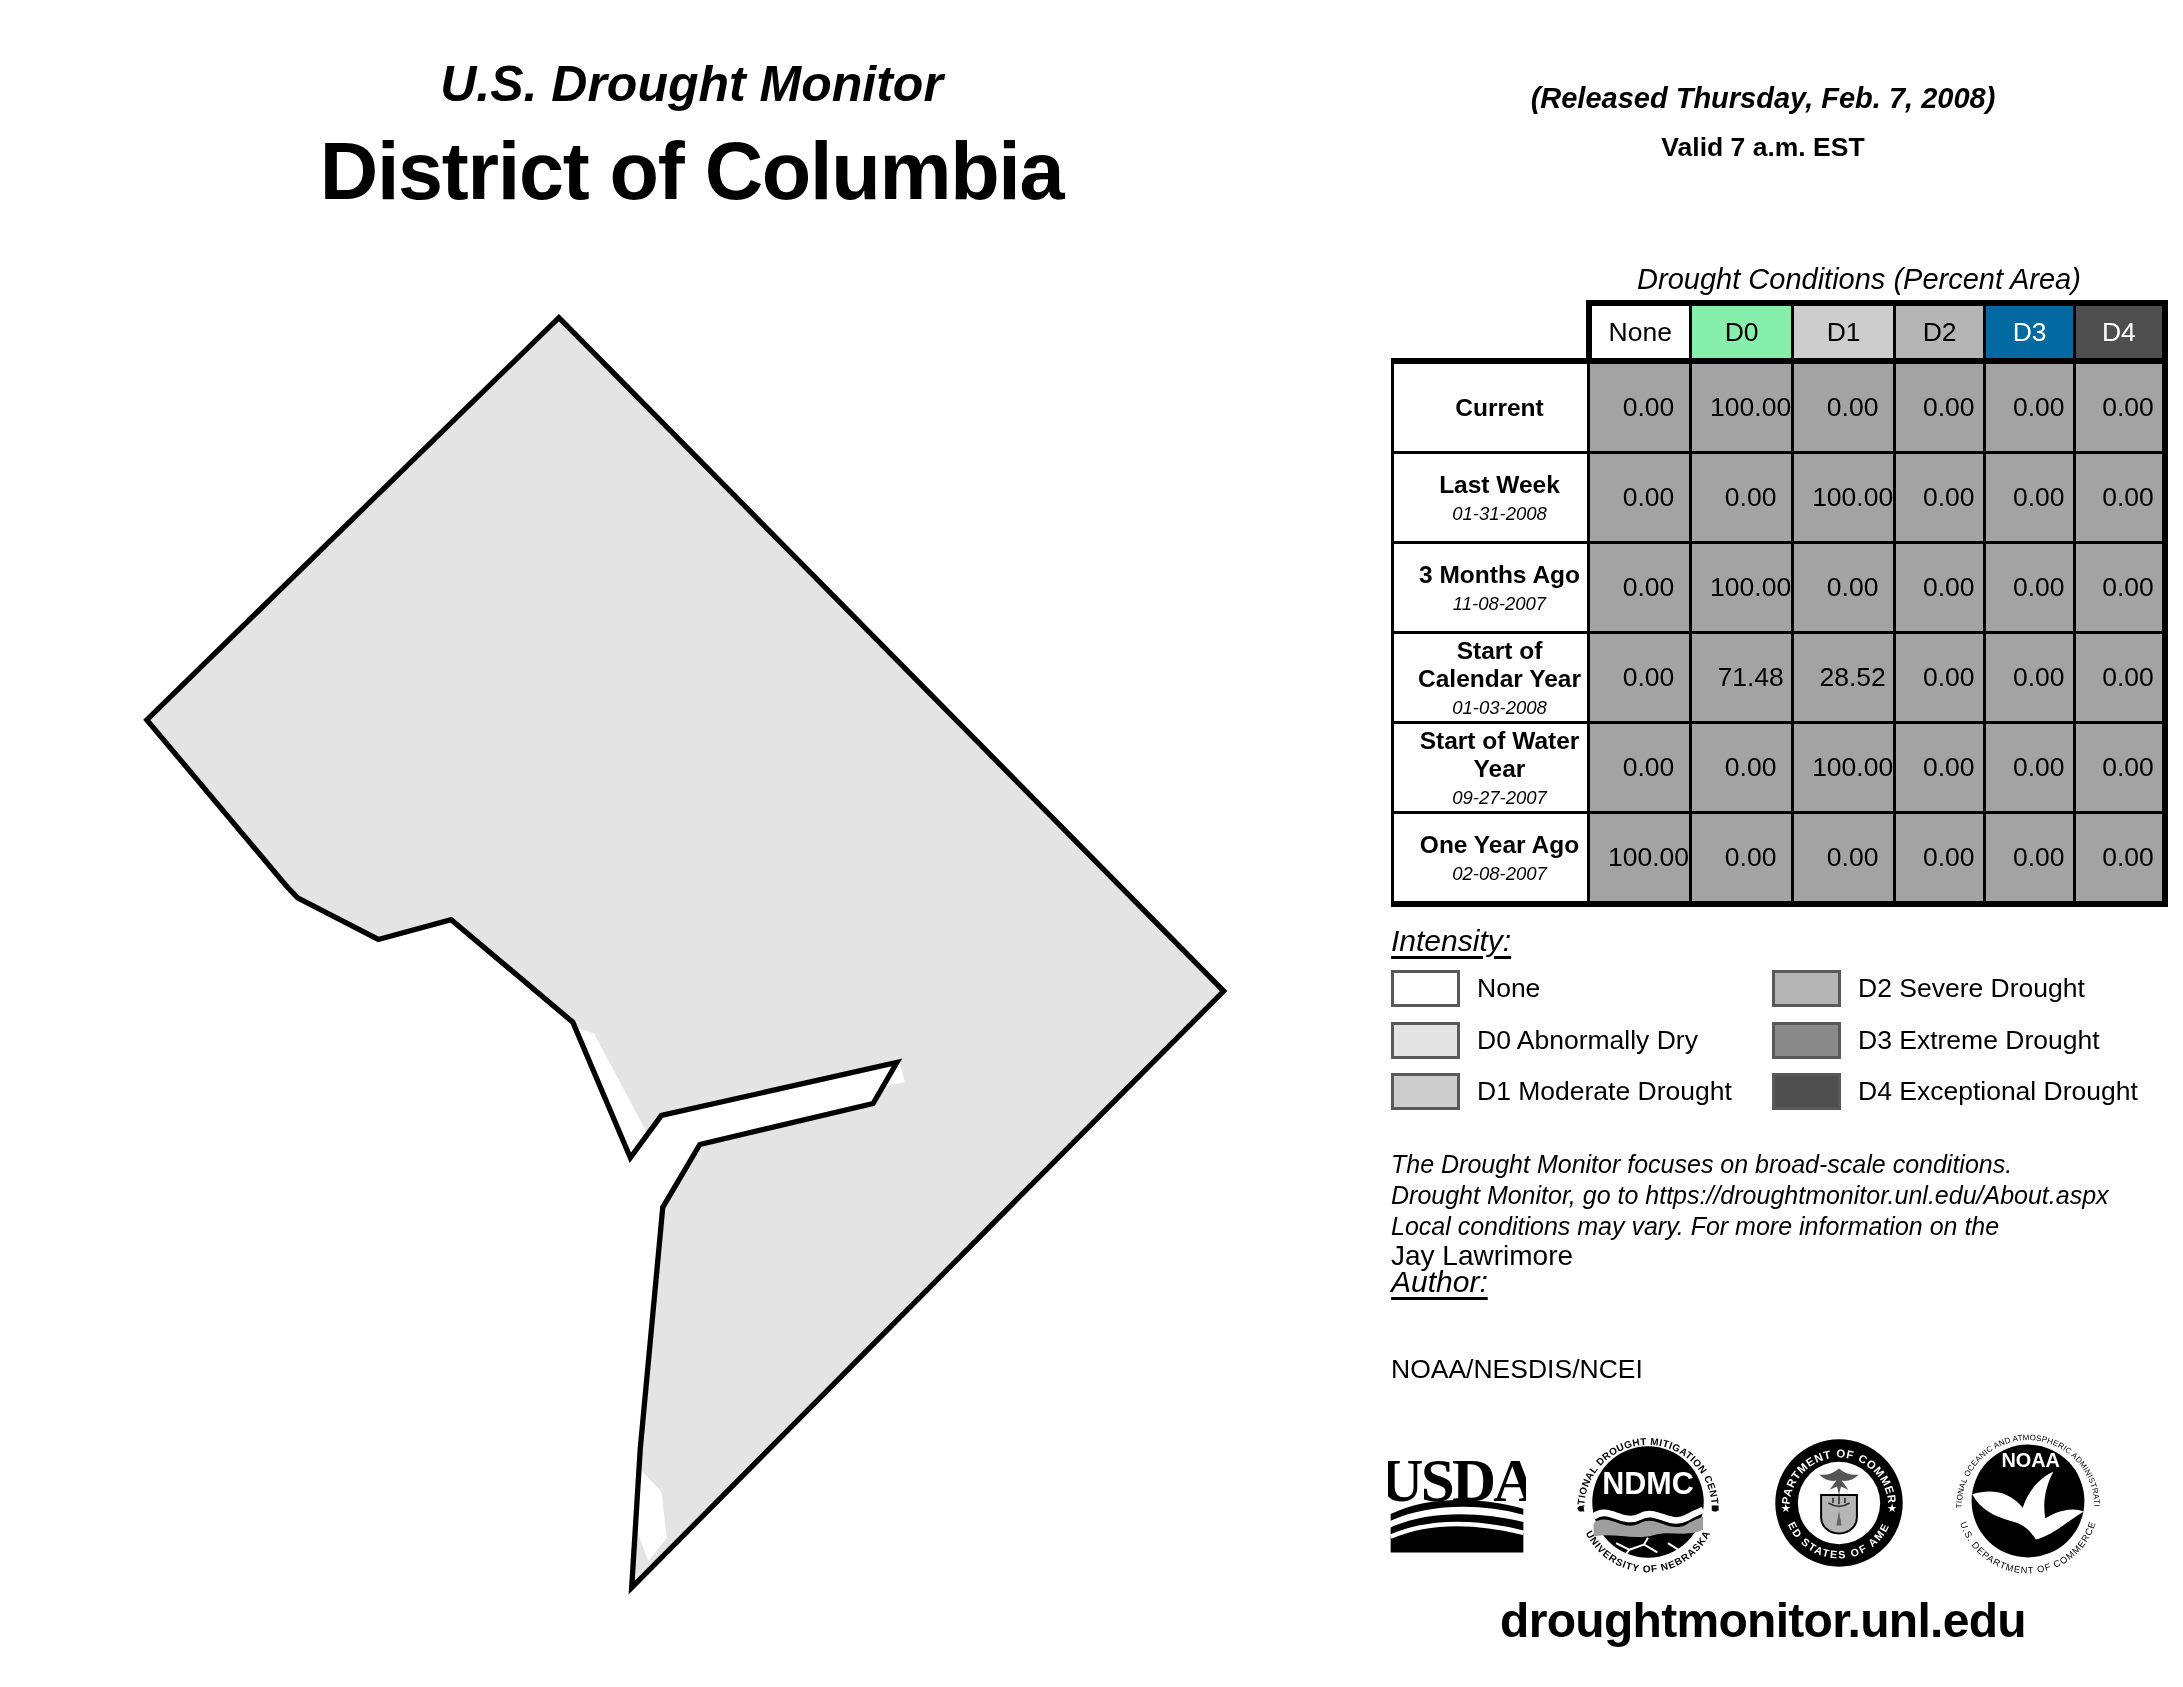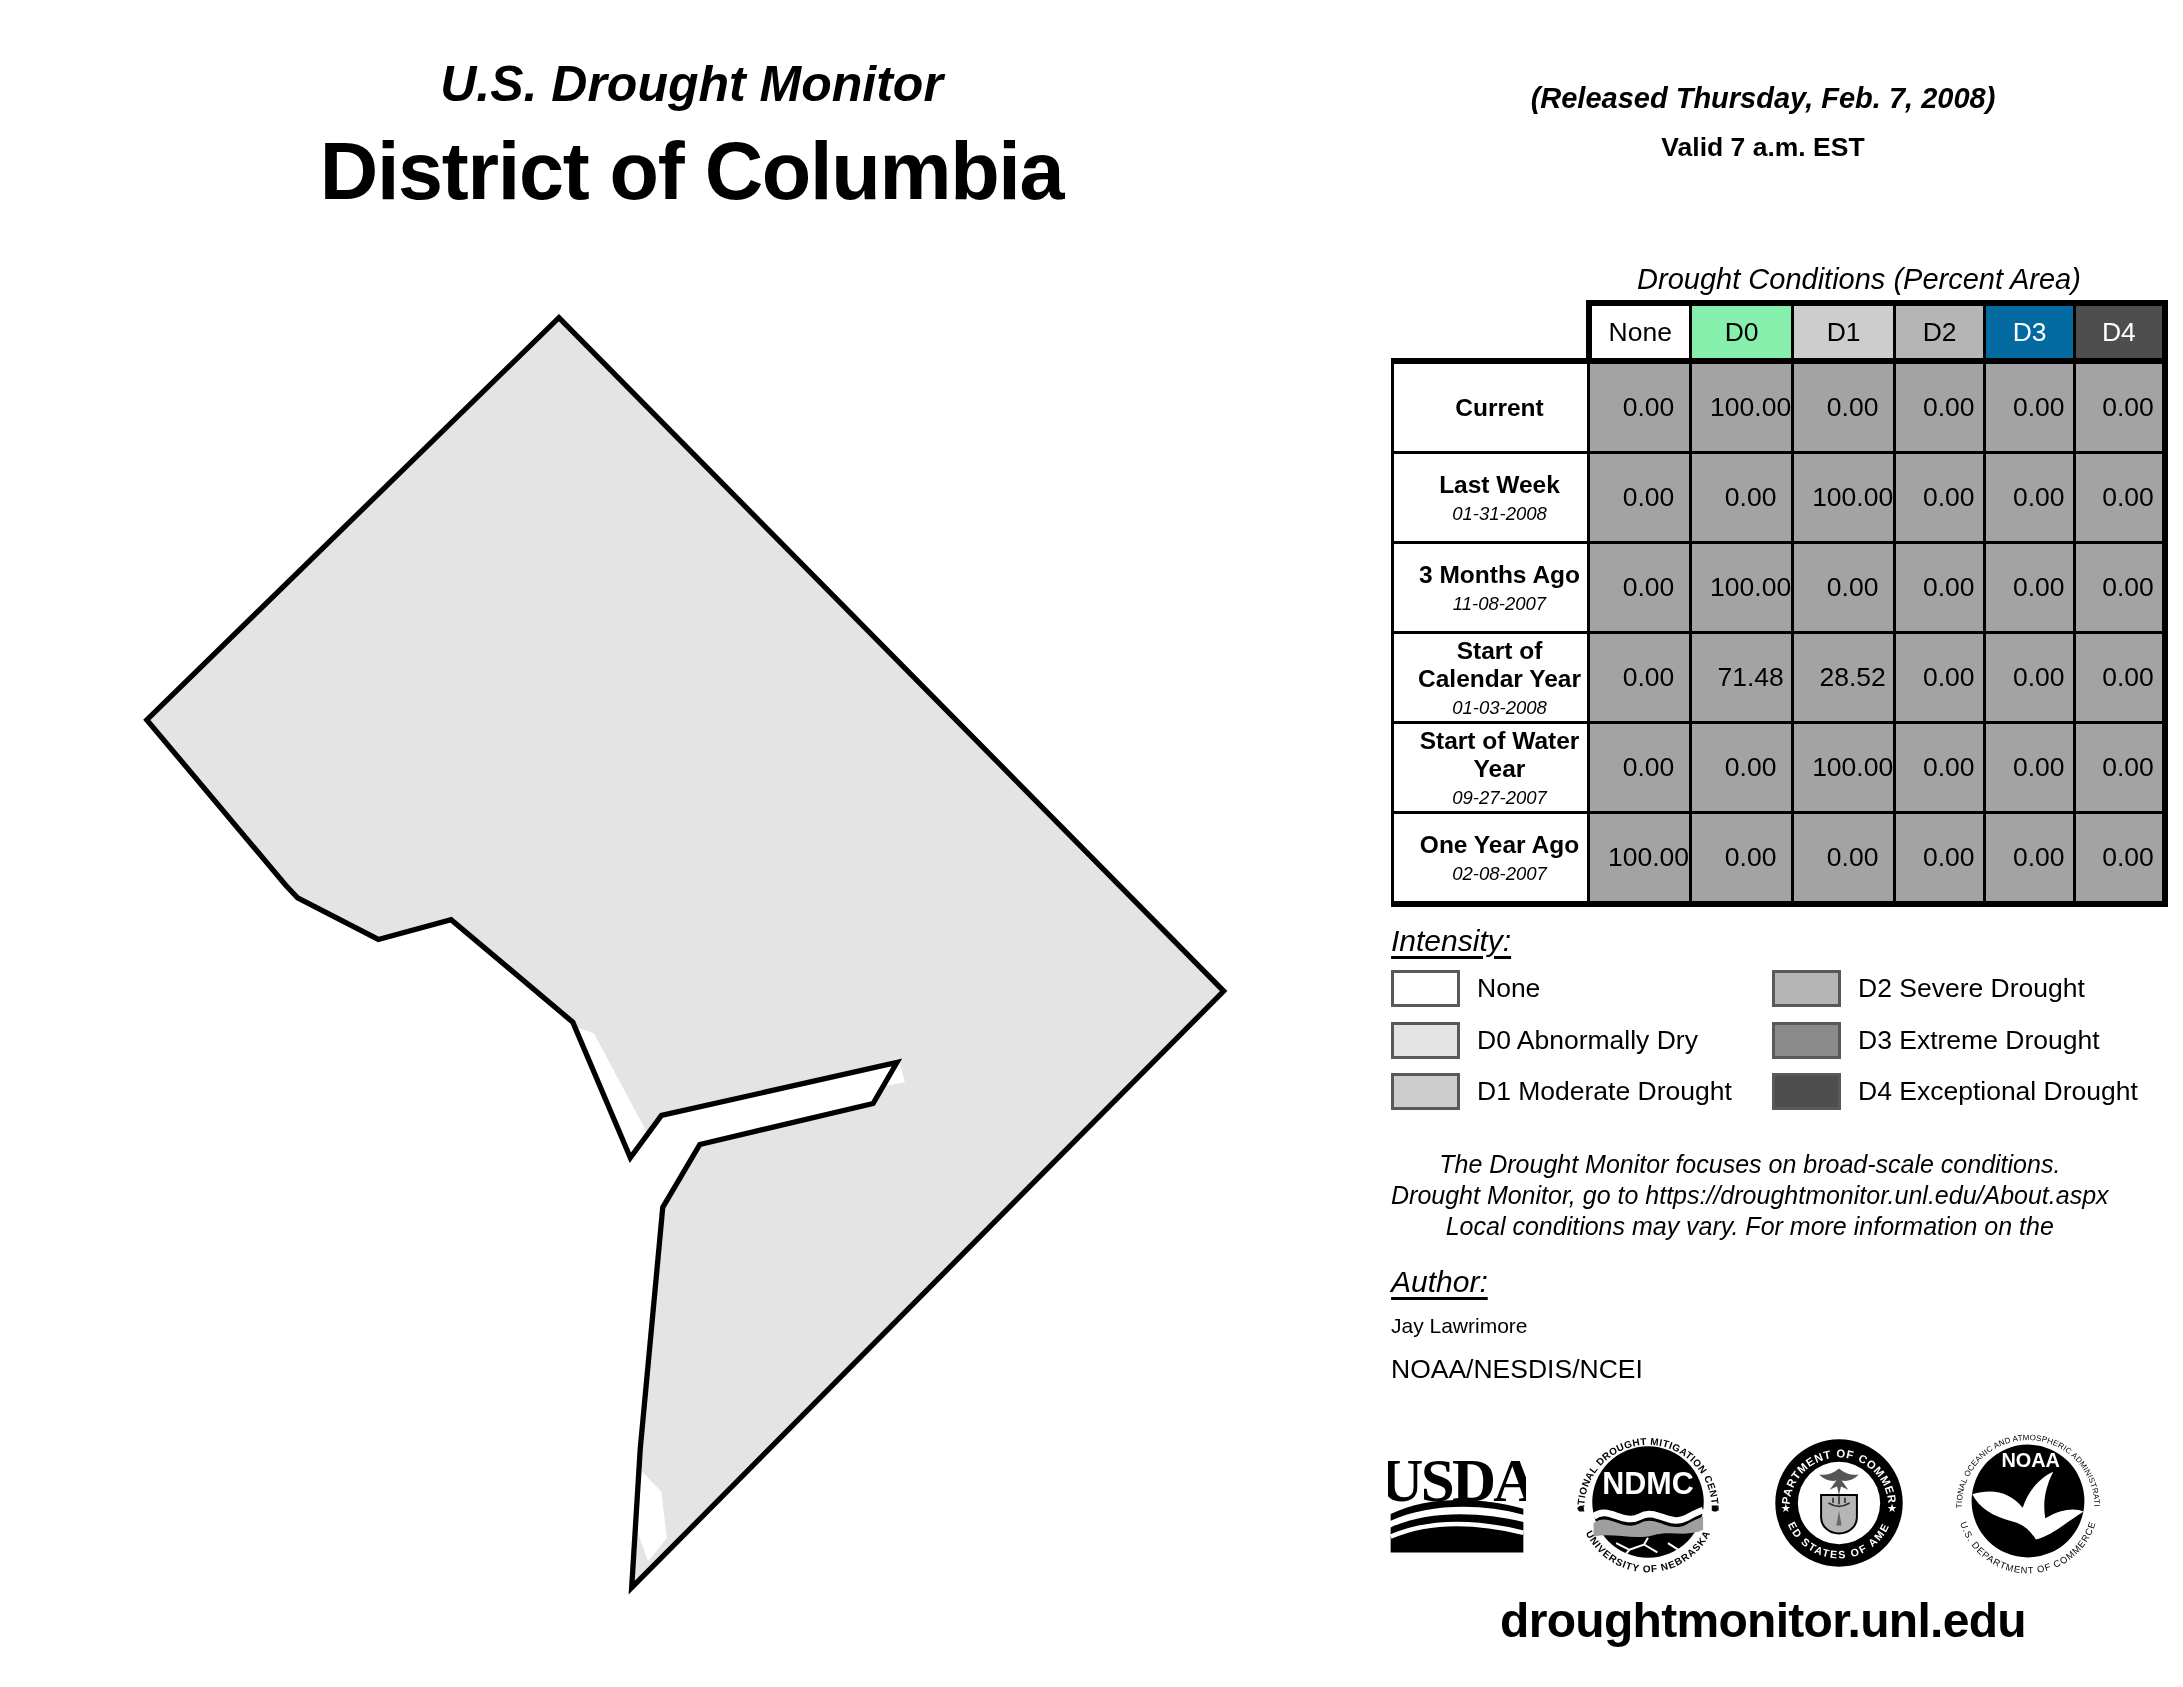--- a/index.html
+++ b/index.html
@@ -58,24 +58,24 @@
   .swatch{width:69px;height:37px;border:3.3px solid #58595b;box-sizing:border-box;flex:0 0 auto;}
   .sw-none{background:#ffffff;}
   .sw-d0{background:#e4e4e4;}
   .sw-d1{background:#cdcdcd;}
   .sw-d2{background:#b5b5b5;}
   .sw-d3{background:#8a8a8a;}
   .sw-d4{background:#4e4e4e;}
   .legend-label{font-size:26.5px;margin-left:17px;white-space:nowrap;}
 
   
-  .disclaimer{left:1391px;top:1149px;font-size:25px;font-style:italic;line-height:31px;white-space:nowrap;text-align:center;}
+  .disclaimer{left:1391px;top:1149px;font-size:25px;font-style:italic;line-height:31px;white-space:nowrap;}
   .author-head{left:1391px;top:1265px;font-size:30px;font-style:italic;
     text-decoration:underline;text-underline-offset:5.3px;}
-  .author-name{left:1391px;top:1314px;font-size:21px;}
+  .author-name{left:1391px;top:1240px;font-size:28px;}
   .author-org{left:1391px;top:1354px;font-size:26.5px;}
 
   
   .logo{position:absolute;}
   .arc-text{font-family:"Liberation Sans",sans-serif;}
   .footer-url{left:1432px;top:1593px;width:662px;text-align:center;
     font-size:48px;font-weight:bold;letter-spacing:-0.7px;}
 </style>
 </head>
 <body>

